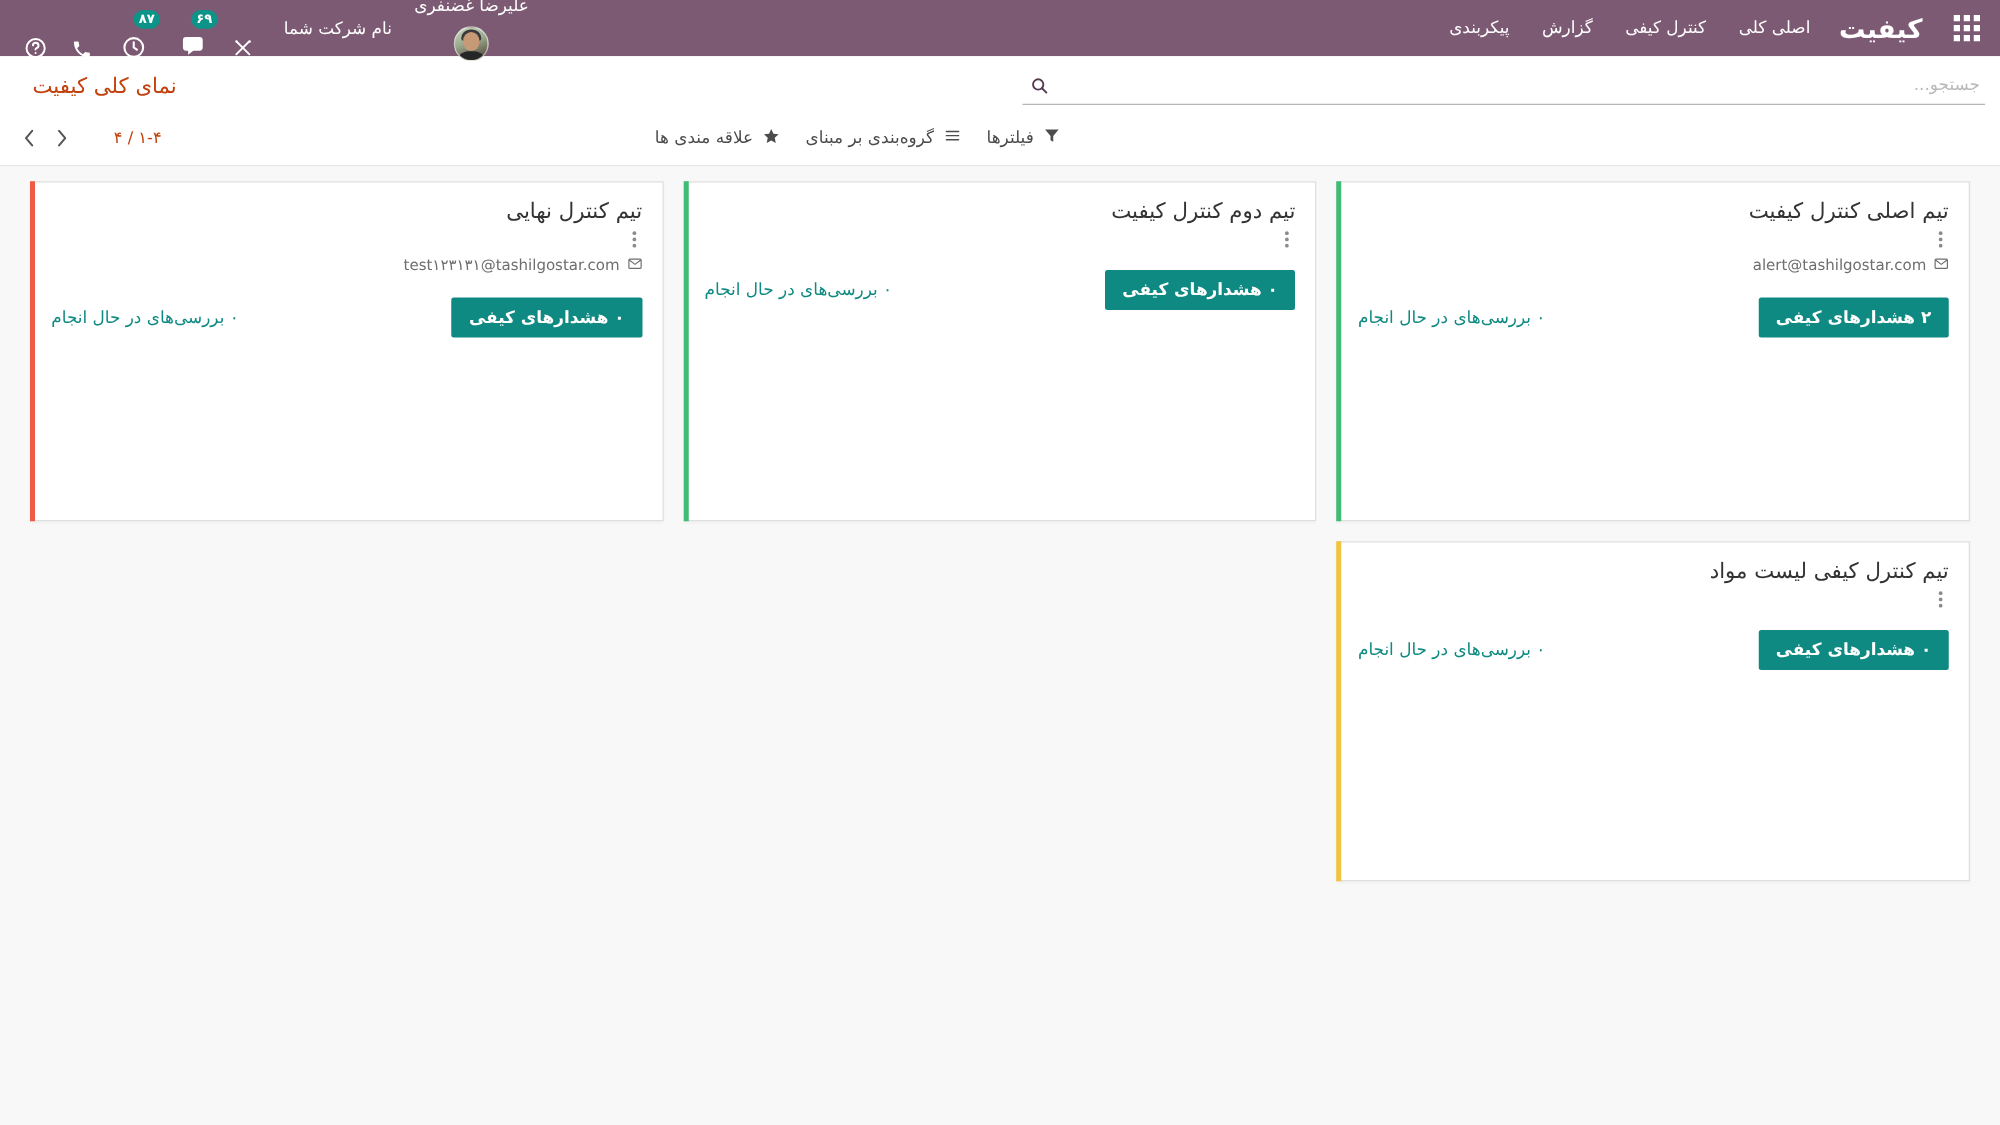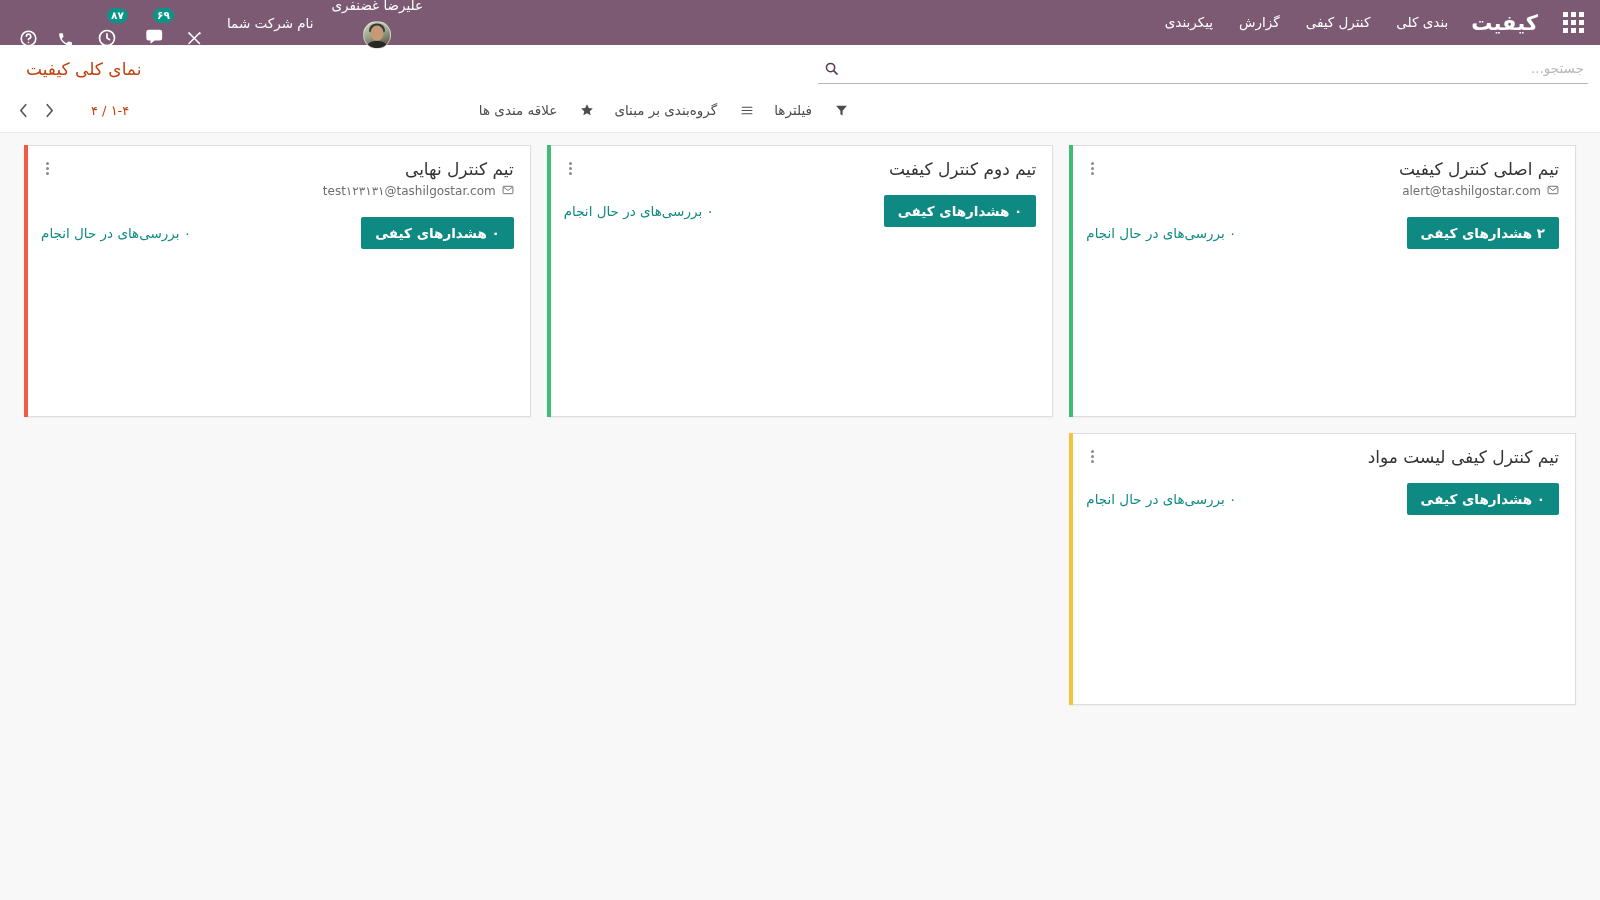--- a/index.html
+++ b/index.html
@@ -159,21 +159,21 @@
   }
 
   .cp-row2 {
     display: flex; align-items: center;
     height: 40px;
     direction: rtl;
     padding-bottom: 4px;
   }
   .cp-buttons { display: flex; align-items: center; gap: 0; flex: 0 0 auto; margin-right: 730px; }
   .cp-btn {
-    display: flex; align-items: center; gap: 23px;
+    display: flex; align-items: flex-start; gap: 8px;
     font-size: 13.5px;
     color: #4c4c4c;
     padding: 4px 10px;
     cursor: pointer;
     white-space: nowrap;
   }
   .cp-btn .ci { color: #4c4c4c; display: flex; }
 
   .pager {
     display: flex; align-items: center; gap: 4px;
@@ -219,20 +219,21 @@
   }
   .kcard .stripe {
     position: absolute;
     top: -1px; bottom: -1px; left: -1px;
     width: 4px;
   }
   .kcard-head {
     display: flex;
     align-items: flex-start;
     justify-content: space-between;
+    flex-direction: column;
   }
   .kcard-title {
     font-size: 17px;
     font-weight: 400;
     color: #333333;
     line-height: 1.35;
     text-align: right;
   }
   .kmenu {
     color: #7d7d7d;
@@ -295,21 +296,21 @@
           <i></i>
           <i></i>
           <i></i>
           <i></i>
           <i></i>
       </span>
     </div>
 
     <div class="brand">کیفیت</div>
 
-    <div class="menu-item">بندی کلی</div>
+    <div class="menu-item">اصلی کلی</div>
     <div class="menu-item">کنترل کیفی</div>
     <div class="menu-item">گزارش</div>
     <div class="menu-item">پیکربندی</div>
   </div>
 
   <div class="tb-left">
     <div class="user-menu">
       <span class="user-name">علیرضا غضنفری</span>
       <span class="avatar">
         <span class="hair"></span>

